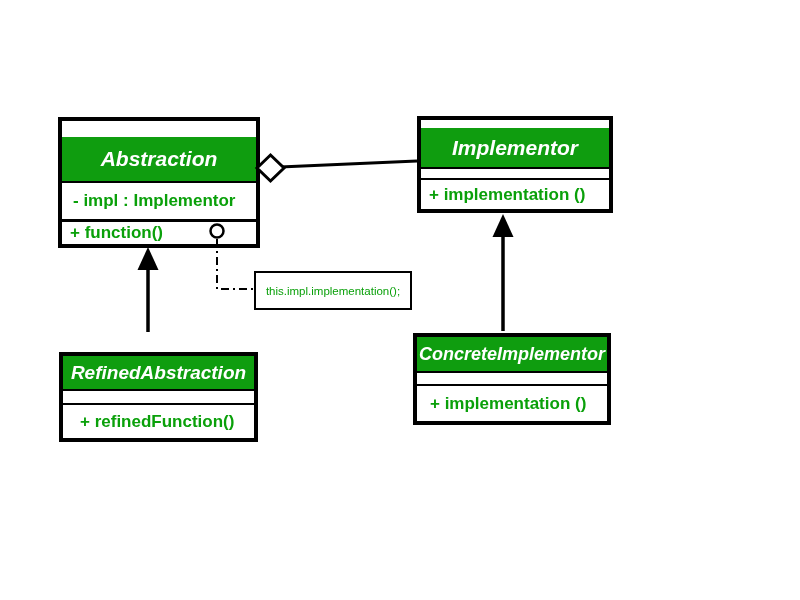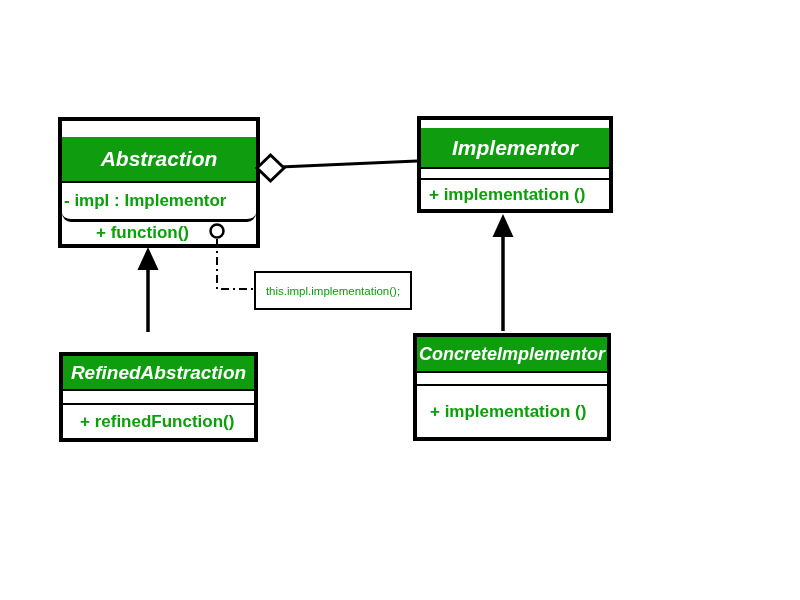--- a/index.html
+++ b/index.html
@@ -40,37 +40,37 @@
     background: #ffffff;
     white-space: nowrap;
   }
   .uml-attrs    { border-bottom: 3px solid #000000; flex: 0 0 auto; }
   .uml-empty    { border-bottom: 2px solid #000000; flex: 0 0 auto; }
   .uml-methods  { flex: 1 1 auto; }
 
   
   #cls-abstraction { left: 58px; top: 117px; width: 202px; height: 131px; }
   #cls-abstraction .uml-header  { height: 44px; font-size: 21px; margin-top: 16px; }
-  #cls-abstraction .uml-attrs   { height: 39px; font-size: 17px; padding-left: 2px; border-radius: 9px; }
-  #cls-abstraction .uml-methods { font-size: 17px; padding-left: 34px; }
+  #cls-abstraction .uml-attrs   { height: 39px; font-size: 17px; padding-left: 11px; }
+  #cls-abstraction .uml-methods { font-size: 17px; padding-left: 8px; }
 
   
   #cls-implementor { left: 417px; top: 116px; width: 196px; height: 97px; }
   #cls-implementor .uml-header  { height: 39px; font-size: 21px; margin-top: 8px; }
   #cls-implementor .uml-empty   { height: 11px; }
   #cls-implementor .uml-methods { font-size: 17px; padding-left: 8px; }
 
   
   #cls-refined { left: 59px; top: 352px; width: 199px; height: 90px; }
   #cls-refined .uml-header  { height: 33px; font-size: 19px; }
   #cls-refined .uml-empty   { height: 14px; }
   #cls-refined .uml-methods { font-size: 17px; padding-left: 17px; }
 
   
-  #cls-concrete { left: 413px; top: 333px; width: 198px; height: 108px; }
+  #cls-concrete { left: 413px; top: 333px; width: 198px; height: 92px; }
   #cls-concrete .uml-header  { height: 34px; font-size: 18px; }
   #cls-concrete .uml-empty   { height: 13px; }
   #cls-concrete .uml-methods { font-size: 17px; padding-left: 13px; }
 
   .uml-note {
     position: absolute;
     left: 254px; top: 271px; width: 158px; height: 39px;
     box-sizing: border-box;
     border: 2px solid #000000;
     background: #ffffff;

